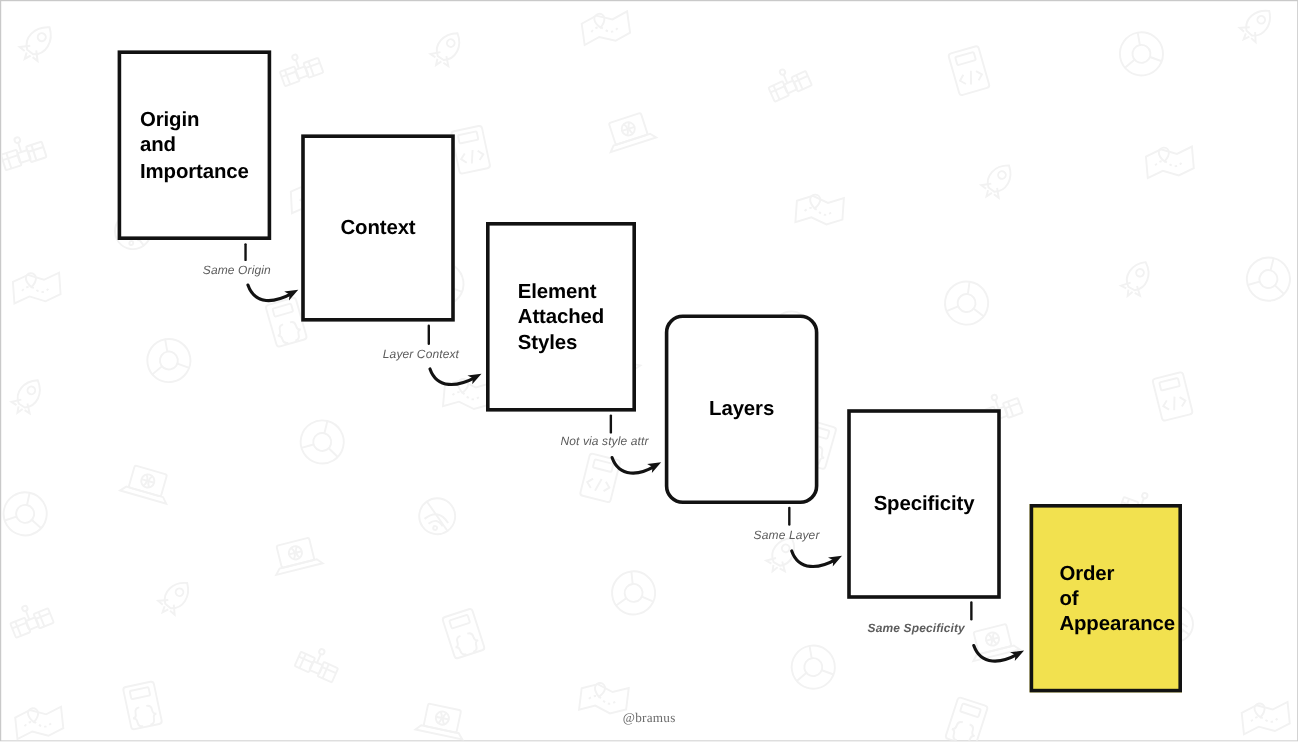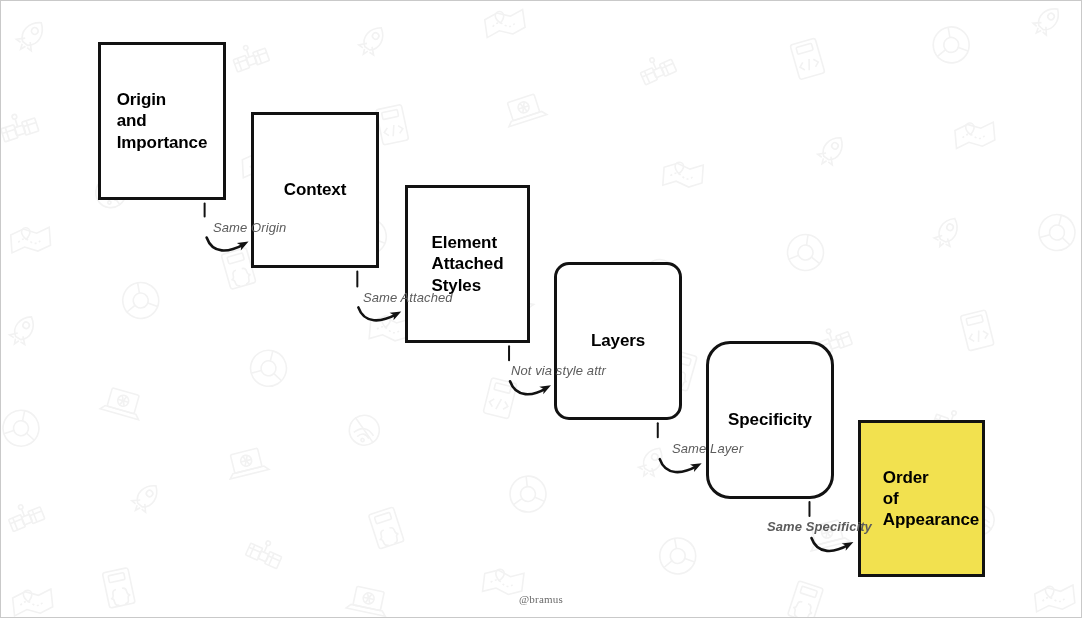--- a/index.html
+++ b/index.html
@@ -57,26 +57,25 @@
     line-height: 1.25;
     color: #000000;
     text-align: left;
     white-space: pre-line;
     letter-spacing: -0.1px;
   }
   .edge-label {
     position: absolute;
     font-family: "Liberation Sans", sans-serif;
     font-style: italic;
-    font-size: 13px;
+    font-size: 10px;
     color: #5c5c5c;
     white-space: nowrap;
     z-index: 3;
     letter-spacing: 0.1px;
-    margin-left: 44px;
   }
   #credit {
     position: absolute;
     left: 0;
     right: 0;
     bottom: 12px;
     text-align: center;
     font-family: Liberation Serif, serif;
     font-size: 11px;
     color: #6a6a6a;
@@ -255,29 +254,29 @@
         <div class="node-label">Element
 Attached
 Styles</div>
       </div>
       <div class="node-box" style="left: 250px; top: 111px; width: 128px; height: 156px;">
         <div class="node-label">Context</div>
       </div>
       <div class="node-box" style="left: 553px; top: 261px; width: 128px; height: 158px; border-radius: 15px;">
         <div class="node-label">Layers</div>
       </div>
-      <div class="node-box" style="left: 705px; top: 340px; width: 128px; height: 158px; border-radius: 24px;">
+      <div class="node-box" style="left: 705px; top: 340px; width: 128px; height: 158px;">
         <div class="node-label">Specificity</div>
       </div>
       <div class="node-box highlight" style="left: 857px; top: 419px; width: 127px; height: 157px; background: rgb(242, 225, 79);">
         <div class="node-label">Order
 of
 Appearance</div>
       </div>
       <div class="edge-label" style="left: 168px; top: 219px;">Same Origin</div>
-      <div class="edge-label" style="left: 318px; top: 289px;">Same Attached</div>
+      <div class="edge-label" style="left: 318px; top: 289px;">Layer Context</div>
       <div class="edge-label" style="left: 466px; top: 362px;">Not via style attr</div>
       <div class="edge-label" style="left: 627px; top: 440px;">Same Layer</div>
       <div class="edge-label" style="left: 722px; top: 518px; font-weight: bold;">Same Specificity</div>
     </div>
 
   <div id="credit">@bramus</div>
 </div>
 
 </body></html>

